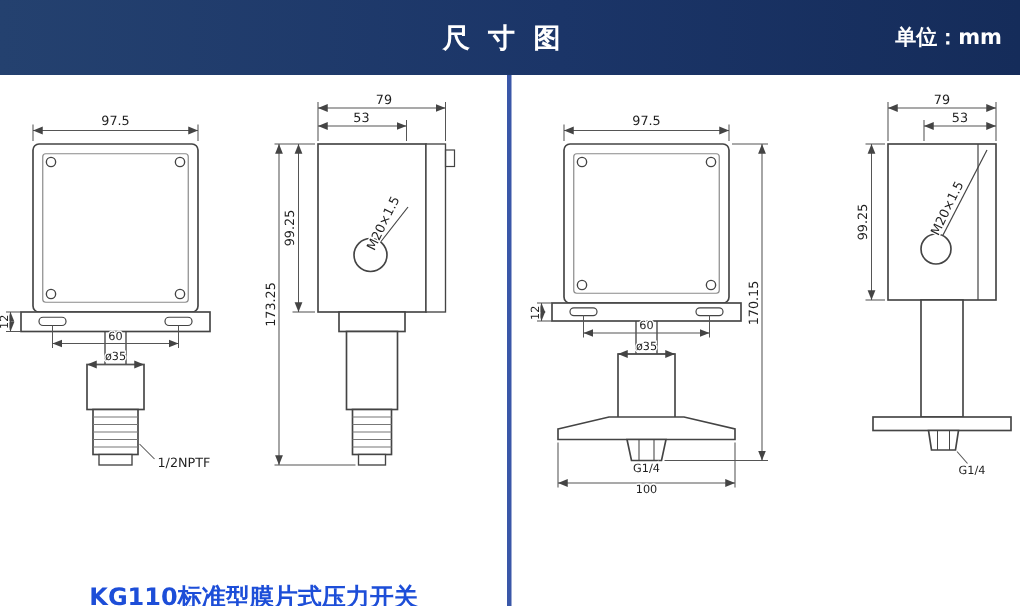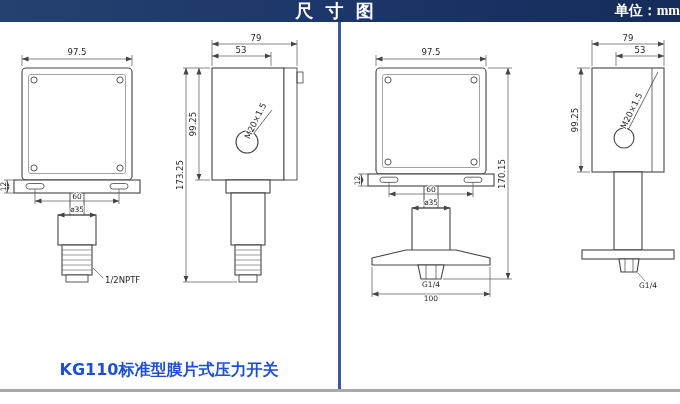--- a/index.html
+++ b/index.html
@@ -1,22 +1,22 @@
 <!DOCTYPE html>
 <html><head>
 <meta charset="utf-8">
 <style>
   html,body{margin:0;padding:0;background:#ffffff;}
   body{font-family:"DejaVu Sans","Liberation Sans",sans-serif;}
   .page{position:relative;width:680px;height:404px;background:#ffffff;overflow:hidden;}
-  .topbar{position:relative;height:22px;background:linear-gradient(90deg,#24416f 0%,#1b3568 55%,#152c5a 100%);}
+  .topbar{position:relative;height:50px;background:linear-gradient(90deg,#24416f 0%,#1b3568 55%,#152c5a 100%);}
   .topbar .title{position:absolute;left:50%;top:50%;transform:translate(-55%,-50%);color:#ffffff;
     font-size:18px;font-weight:bold;letter-spacing:3px;white-space:nowrap;}
-  .topbar .unit{position:absolute;right:0;top:50%;transform:translateY(-50%);color:#ffffff;
-    font-size:14px;font-weight:bold;white-space:nowrap;font-family:Liberation Serif, serif;}
+  .topbar .unit{position:absolute;right:12px;top:50%;transform:translateY(-50%);color:#ffffff;
+    font-size:14px;font-weight:bold;white-space:nowrap;}
   .content{display:flex;height:367px;}
   .panel{width:338px;display:flex;flex-direction:column;align-items:center;}
   .panel.right{width:339px;}
   .divider{width:3px;background:#3a57a8;height:100%;}
   .drawing{flex:none;display:block;}
   .caption{margin-top:auto;margin-bottom:8px;font-size:16px;font-weight:bold;color:#1d4ed8;white-space:nowrap;}
   .bottomline{height:3px;background:#a9a9a9;width:100%;}
   .drawing text{font:8.5px "DejaVu Sans",sans-serif;fill:#1f1f1f;stroke:#ffffff;stroke-width:1.8px;paint-order:stroke;}
   .drawing text.sm{font-size:7.5px;}
 </style>

